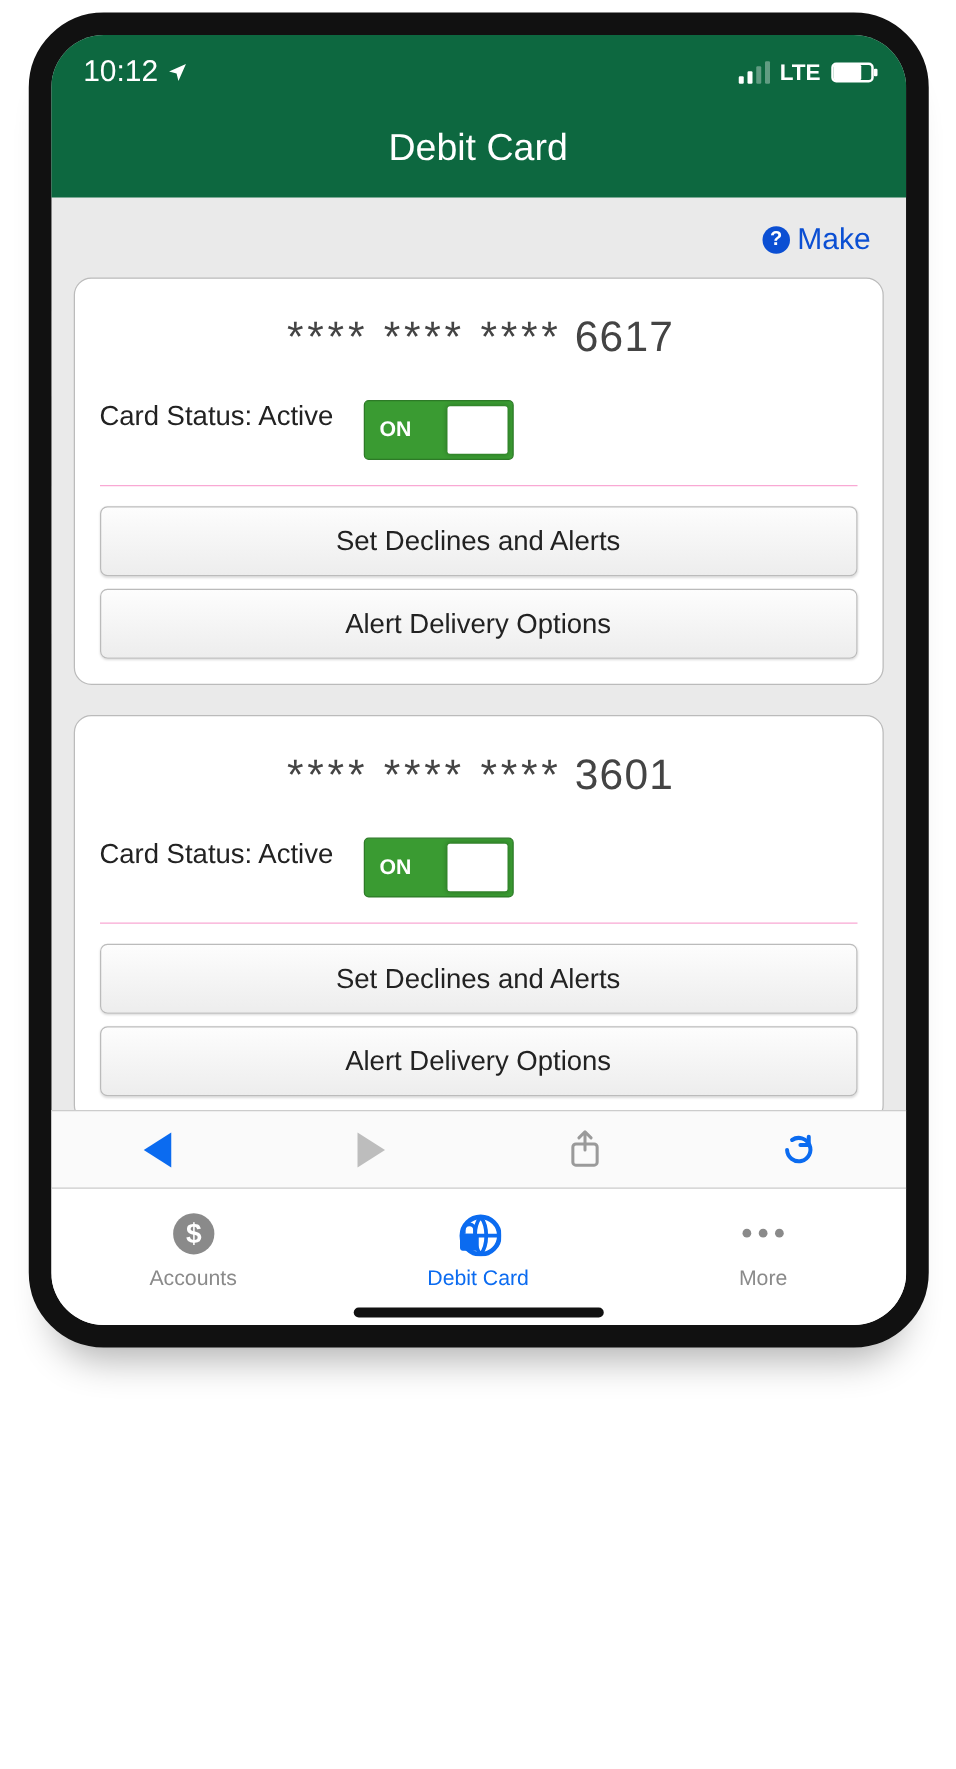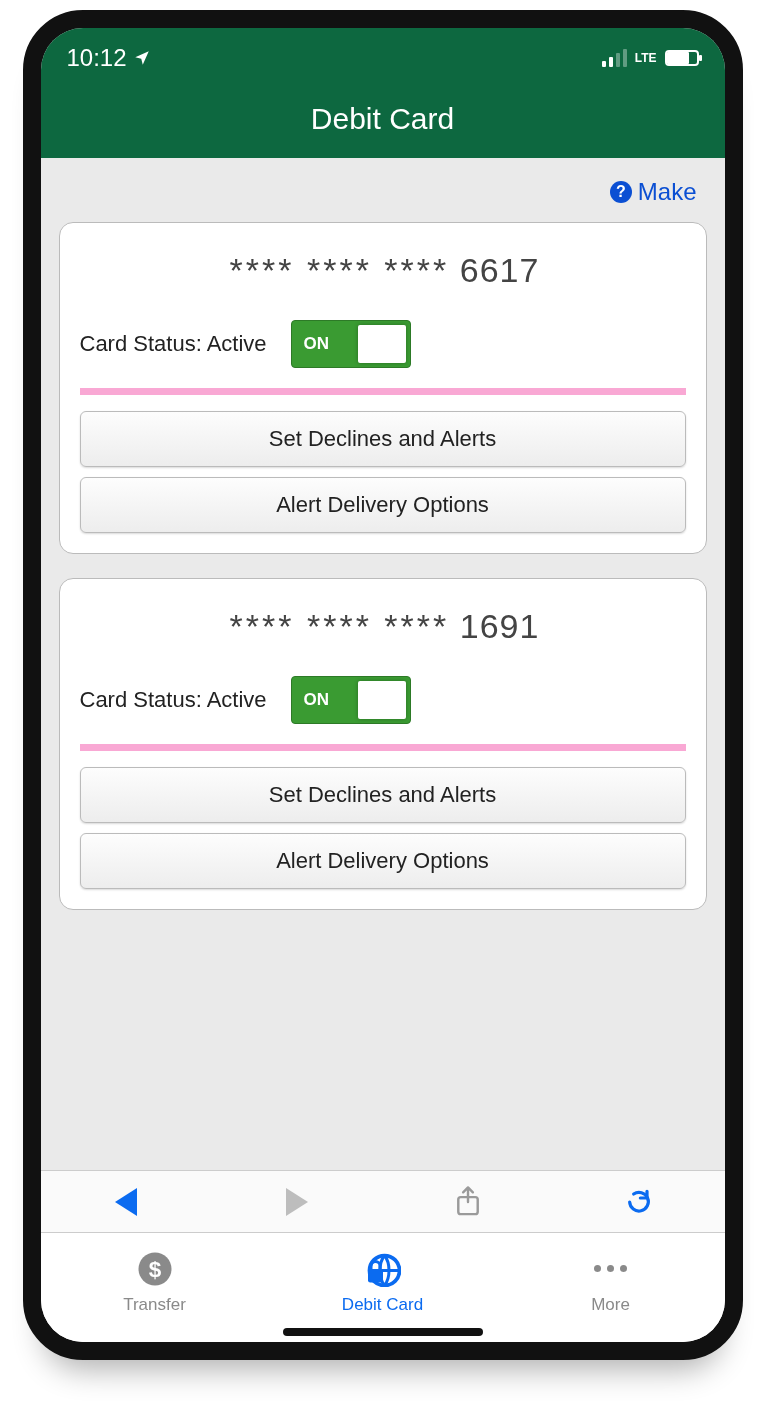--- a/index.html
+++ b/index.html
@@ -2,21 +2,21 @@
 <html><head>
 <meta charset="utf-8">
 <style>
   * { box-sizing: border-box; margin: 0; padding: 0; }
   html, body { width: 765px; height: 1415px; background: #fff; font-family: -apple-system, "Helvetica Neue", Arial, sans-serif; }
 
   
   .phone {
     position: relative;
     width: 720px;
-    height: 1350px;
+    height: 1068px;
     margin: 10px auto 0 auto;
     border: 18px solid #111;
     border-radius: 60px;
     background: #000000;
     overflow: hidden;
     box-shadow: 0 30px 30px -20px rgba(0,0,0,0.3);
     text-decoration: underline;
   }
   .side-btn {
     position: absolute;
@@ -101,35 +101,35 @@
   .card {
     background: #fff;
     border: 1px solid #bbb;
     border-radius: 14px;
     padding: 24px 20px 20px 20px;
     margin-bottom: 24px;
   }
   .card-number { font-size: 34px; color: #444; letter-spacing: 1px; padding: 4px 0 30px 4px; text-align: center; }
   .card-number .mask { letter-spacing: 3px; }
   .status-row {
-    display: flex; align-items: center; gap: 24px; font-size: 22px; color:#222;
+    display: flex; gap: 24px; font-size: 22px; color:#222;
     padding-bottom: 20px;
   }
 
   .toggle {
     width: 120px; height: 48px; background:#3a9b32; border:1px solid #2d7a27; border-radius:4px;
     position: relative; color:#fff; font-weight:700; font-size:17px;
     display:flex; align-items:center; padding-left:12px; cursor:pointer;
   }
   .toggle .knob {
     position:absolute; right:4px; top:4px; width:48px; height:38px; background:#fff; border-radius:2px;
     box-shadow: 0 0 4px rgba(0,0,0,0.3);
   }
 
-  .btn-stack { border-top: 7px solid #f9a8d4; padding-top: 16px; display:flex; flex-direction:column; gap:10px; }
+  .btn-stack { border-top: 1px solid #f9a8d4; padding-top: 16px; display:flex; flex-direction:column; gap:10px; }
   .action-btn {
     height: 56px;
     border: 1px solid #bbb;
     border-radius: 6px;
     background: linear-gradient(#fdfdfd, #ededed);
     font-size: 22px;
     color: #222;
     cursor: pointer;
     box-shadow: 0 1px 2px rgba(0,0,0,0.15);
   }
@@ -184,21 +184,21 @@
             <path d="M3 11 L21 3 L13 21 L11 13 Z" fill="#fff"></path>
           </svg>
         </div>
         <div class="status-right">
           <span class="signal">
             <span class="on"></span>
               <span class="on"></span>
               <span></span>
               <span></span>
           </span>
-          <span style="font-size:12px;font-weight:600">LTE</span>
+          <span style="font-size:18px;font-weight:600">LTE</span>
           <span class="battery">
               <i></i>
             </span>
         </div>
       </div>
       <div class="nav-title">Debit Card</div>
     </div>
 
     <div class="content">
       <div class="help-row">
@@ -223,21 +223,21 @@
         </div>
         <div class="btn-stack">
           <button class="action-btn">Set Declines and Alerts</button>
           <button class="action-btn">Alert Delivery Options</button>
         </div>
       </div>
 
       <div class="card">
         <div class="card-number">
           <span class="mask">**** **** ****</span>
-          <span>1691</span>
+          <span>3601</span>
         </div>
         <div class="status-row">
           <span>
             <span>Card Status:</span>
             <span>Active</span>
           </span>
           <div class="toggle">
             <span>ON</span>
             <span class="knob"></span>
           </div>
@@ -271,21 +271,21 @@
     </div>
 
     <div class="tabbar">
       <div class="tab">
         <span class="ic">
           <svg width="36" height="36" viewBox="0 0 24 24">
               <circle cx="12" cy="12" r="11" fill="#8a8a8a"></circle>
               <text x="12" y="17" font-size="15" font-weight="700" text-anchor="middle" fill="#fff">$</text>
             </svg>
         </span>
-        <span>Transfer</span>
+        <span>Accounts</span>
       </div>
       <div class="tab active">
         <span class="ic">
           <svg width="36" height="36" viewBox="0 0 24 24">
             <circle cx="13" cy="13" r="10" stroke="#0b6bf0" stroke-width="2.5" fill="none"></circle>
             <path d="M3 13 L23 13 M13 3 C9 8 9 18 13 23 M13 3 C17 8 17 18 13 23" stroke="#0b6bf0" stroke-width="2" fill="none"></path>
             <rect x="2" y="12" width="10" height="9" rx="1.5" fill="#0b6bf0"></rect>
             <path d="M4 12 v-2 a3 3 0 0 1 6 0 v2" stroke="#0b6bf0" stroke-width="2" fill="none"></path>
           </svg>
         </span>

